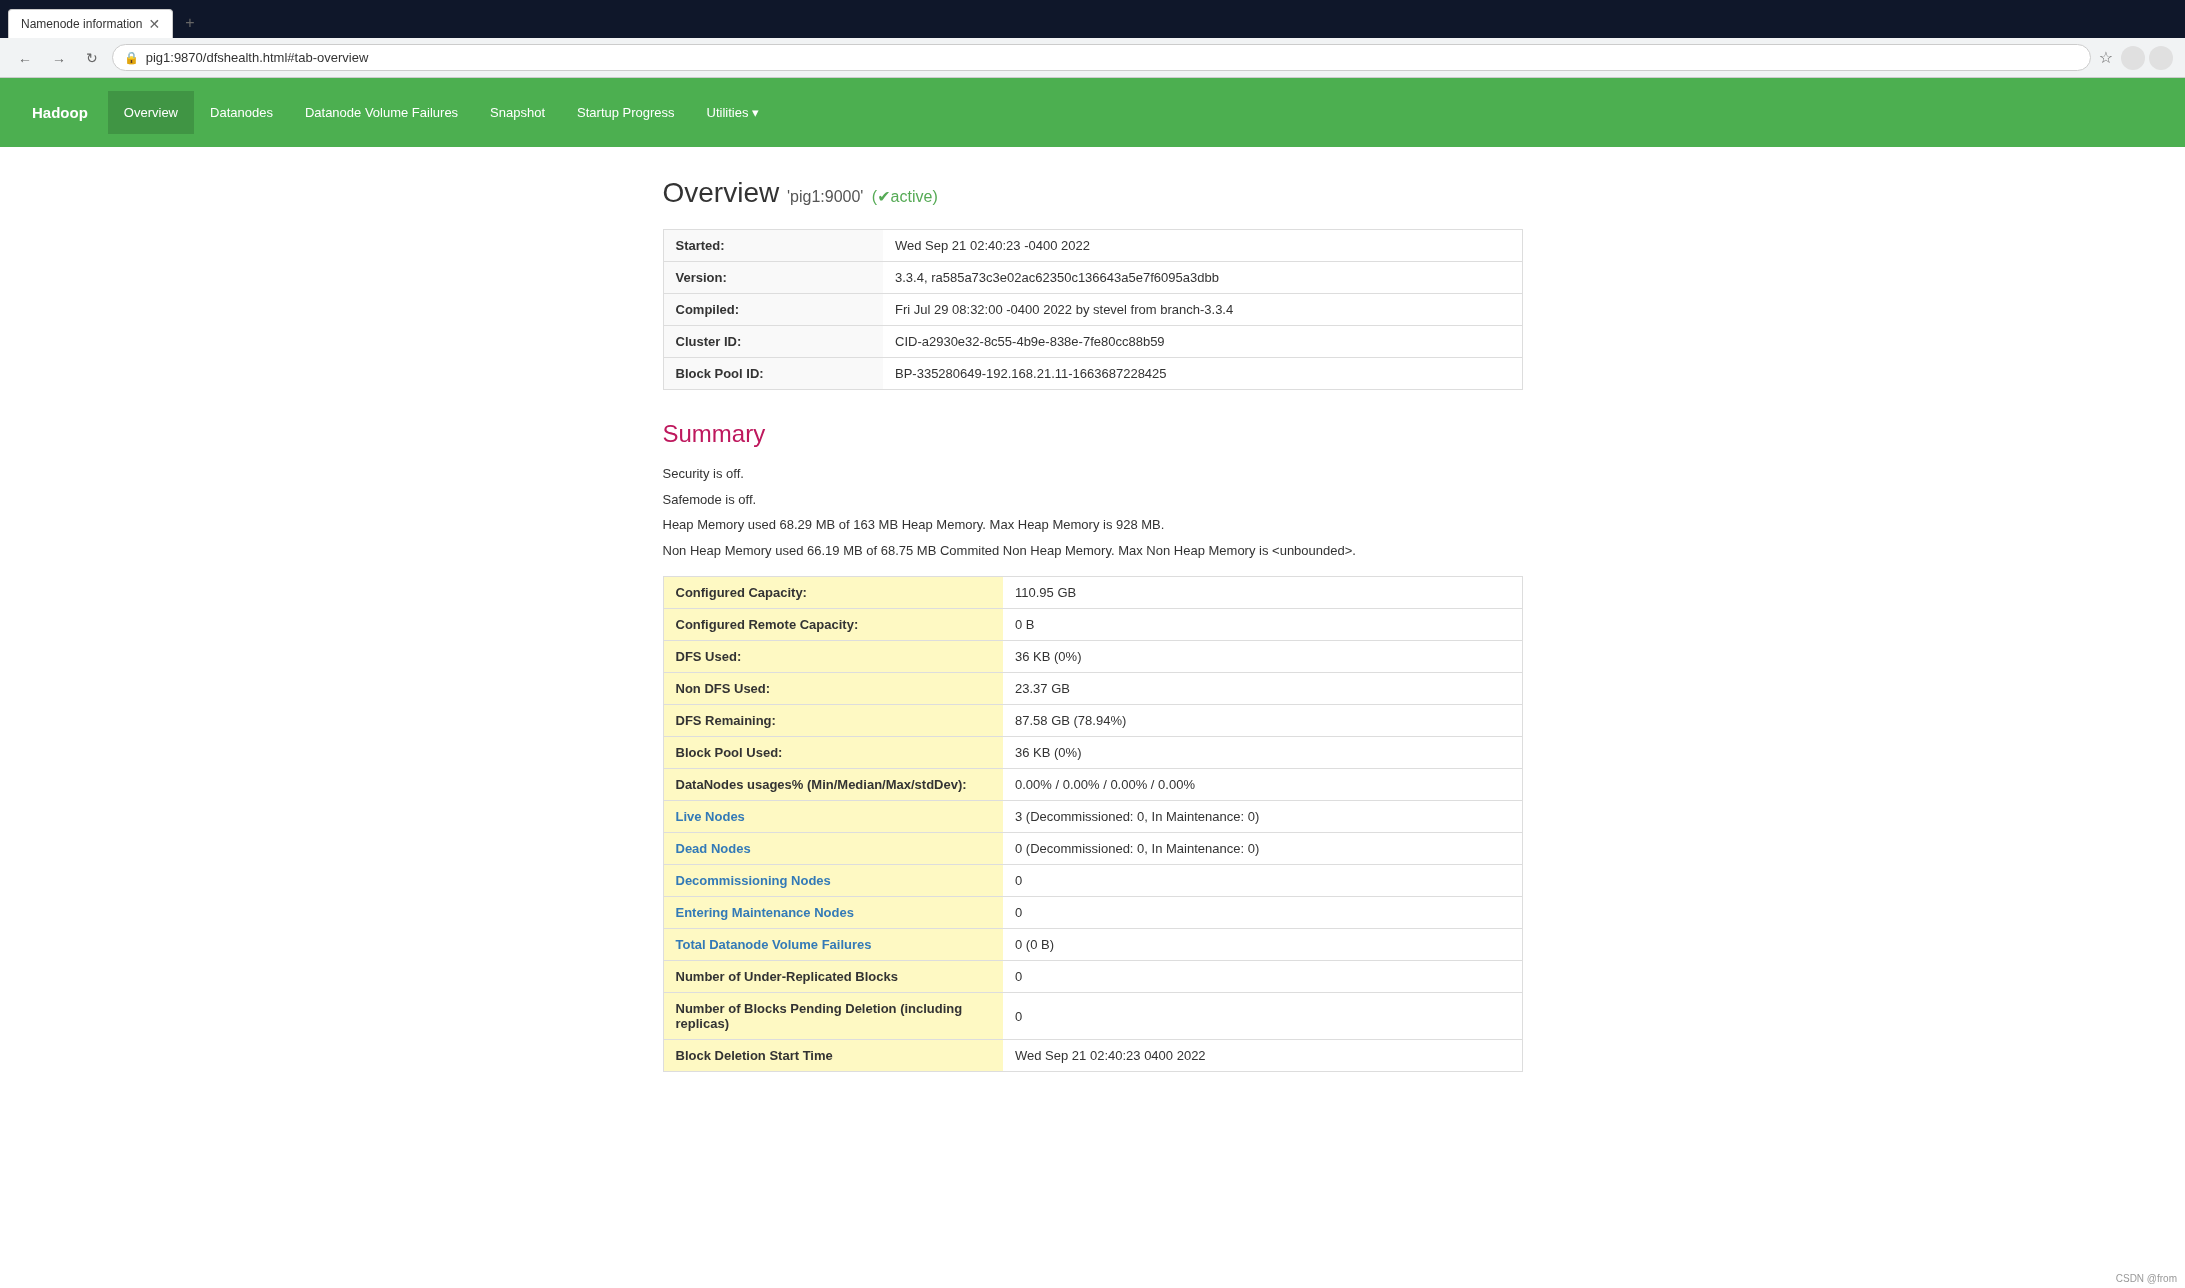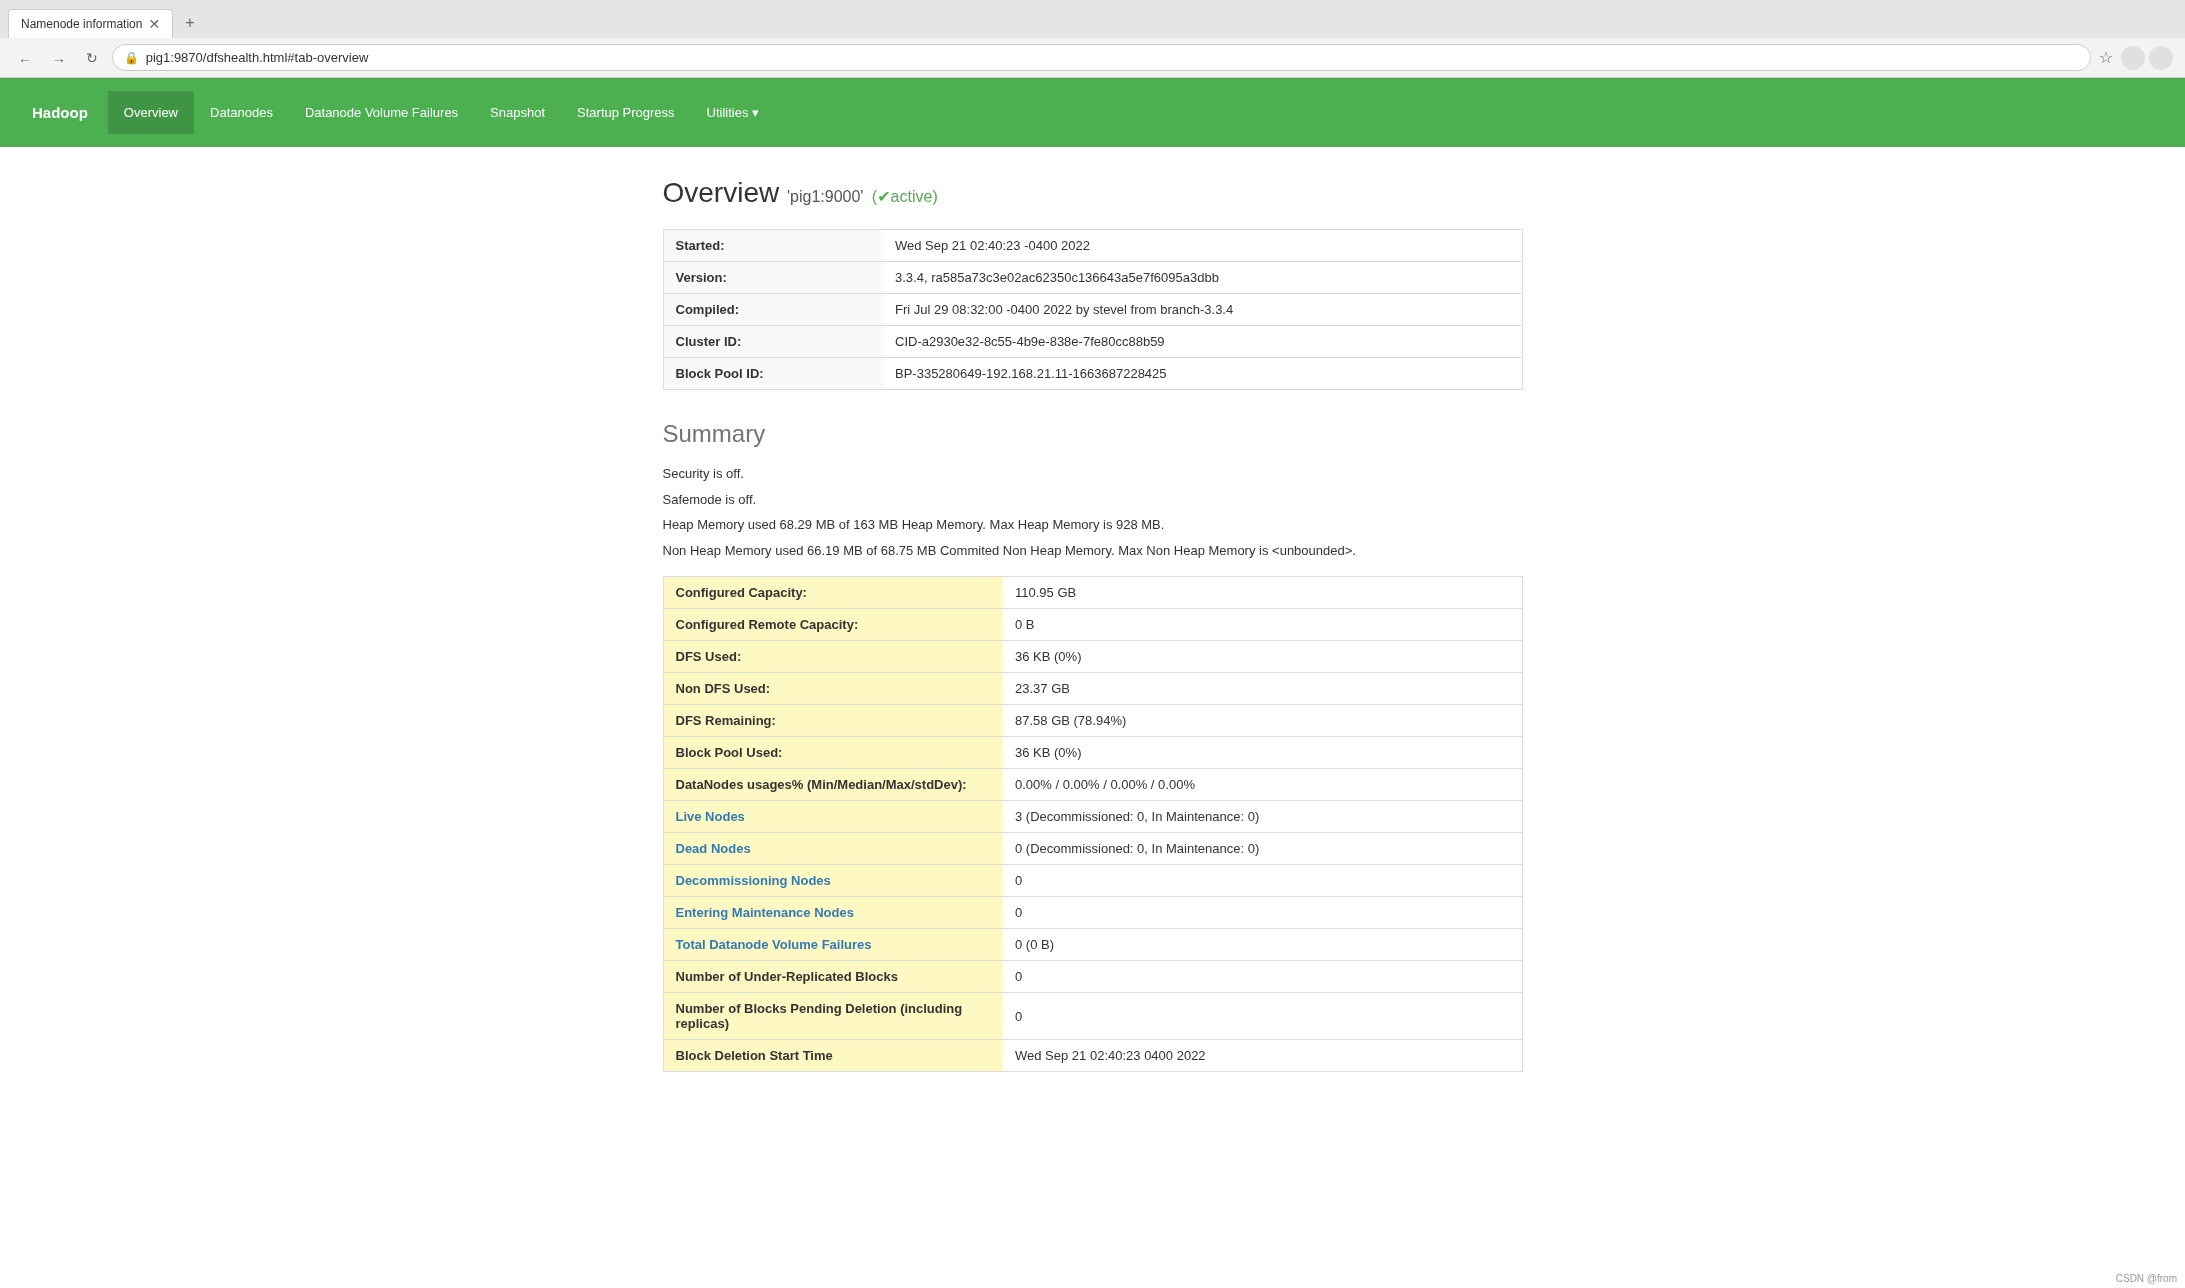--- a/index.html
+++ b/index.html
@@ -1,19 +1,19 @@
 <!DOCTYPE html>
 <html><head>
   <meta charset="utf-8">
   <style>
     * { margin: 0; padding: 0; box-sizing: border-box; }
     body { font-family: Arial, sans-serif; font-size: 13px; color: #333; background: #fff; }
 
     
-    .browser-chrome { background: #e5e5e5; border-bottom: 1px solid #ccc; }
+    .browser-chrome { background: #0f172a; border-bottom: 1px solid #ccc; }
     .tab-bar { display: flex; align-items: center; padding: 8px 8px 0; gap: 4px; }
     .tab { background: #fff; border: 1px solid #ccc; border-bottom: none; border-radius: 4px 4px 0 0; padding: 6px 12px; font-size: 12px; display: flex; align-items: center; gap: 6px; min-width: 160px; }
     .tab-close { cursor: pointer; color: #666; font-size: 14px; }
     .tab-new { background: none; border: none; padding: 6px 8px; font-size: 16px; cursor: pointer; color: #666; }
     .address-bar { display: flex; align-items: center; padding: 6px 12px; gap: 8px; background: #f1f3f4; }
     .nav-btn { background: none; border: none; cursor: pointer; color: #666; font-size: 14px; padding: 4px 6px; border-radius: 50%; }
     .url-box { flex: 1; display: flex; align-items: center; background: #fff; border: 1px solid #ccc; border-radius: 20px; padding: 5px 12px; gap: 6px; }
     .url-text { font-size: 13px; color: #333; flex: 1; }
     .lock-icon { color: #666; font-size: 12px; }
     .star-btn { background: none; border: none; cursor: pointer; color: #666; font-size: 16px; }
@@ -33,21 +33,21 @@
     .page-title { font-size: 28px; font-weight: normal; color: #333; margin-bottom: 6px; }
     .active-badge { font-size: 16px; color: #555; font-weight: normal; }
 
     
     .info-table { width: 100%; border-collapse: collapse; margin-bottom: 30px; margin-top: 20px; border: 1px solid #ddd; }
     .info-table tr { border-bottom: 1px solid #ddd; }
     .info-table td { padding: 8px 12px; }
     .info-table td:first-child { font-weight: bold; width: 220px; background: #f9f9f9; }
     .info-table td:last-child { background: #fff; }
 
-    .section-title { font-size: 24px; font-weight: normal; color: #737373; margin-top: 20px; margin-bottom: 16px; }
+    .section-title { font-size: 24px; font-weight: normal; color: #be185d; margin-top: 20px; margin-bottom: 16px; }
 
     .summary-text { margin-bottom: 6px; font-size: 13px; color: #333; line-height: 1.5; }
 
     .summary-table { width: 100%; border-collapse: collapse; margin-top: 16px; border: 1px solid #ddd; }
     .summary-table tr { border-bottom: 1px solid #ddd; }
     .summary-table td { padding: 8px 12px; }
     .summary-table td:first-child { font-weight: bold; width: 340px; background: #fef9c3; }
     .summary-table td:last-child { background: #fff; }
     .summary-table a { color: #337ab7; text-decoration: none; }
 

